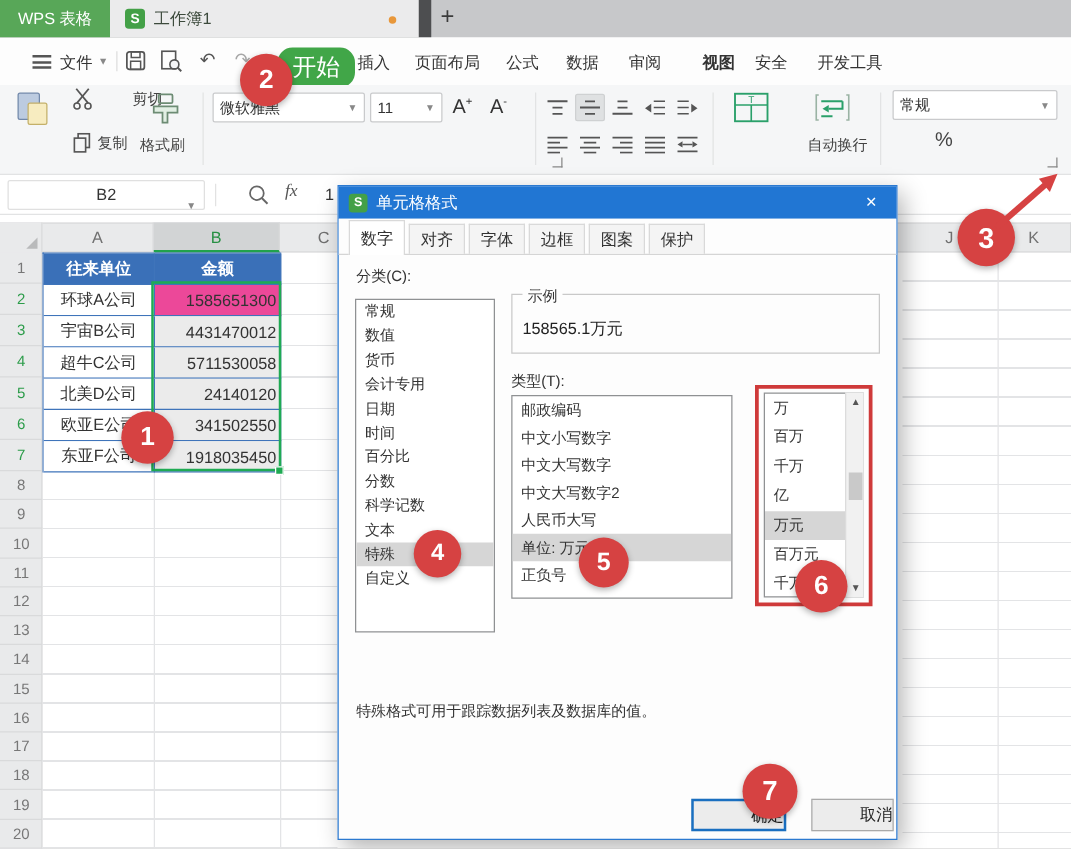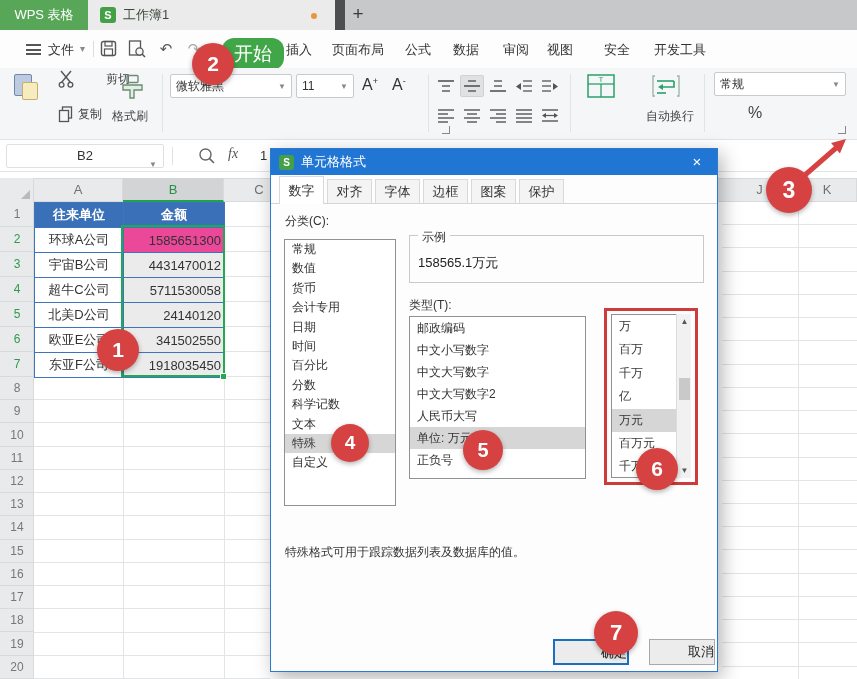--- a/index.html
+++ b/index.html
@@ -30,21 +30,21 @@
   .file-label { position:absolute; left:48px; top:11px; font-size:13px; color:#333; }
   .file-caret { position:absolute; left:80px; top:13px; font-size:10px; color:#888; }
   .mb-sep { position:absolute; left:93px; top:11px; width:1px; height:16px; background:#ddd; }
   .qicon { position:absolute; top:10px; width:20px; height:18px; color:#555; font-size:15px; text-align:center; line-height:18px; }
   .qi-save { left:100px; } .qi-preview { left:128px; } .qi-undo { left:156px; } .qi-redo { left:184px; color:#a7a7a7; }
   .qi-more { left:205px; top:14px; font-size:9px; color:#999; position:absolute; }
   .mi { position:absolute; top:11px; font-size:13px; color:#333; cursor:default; }
   .mi.selected { top:8px; background:#41a648; color:#fff; border-radius:12px; padding:3px 12px; font-size:19px; }
   .mi.idx-0 { left:222px; } .mi.idx-1 { left:286px; } .mi.idx-2 { left:332px; }
   .mi.idx-3 { left:405px; } .mi.idx-4 { left:453px; } .mi.idx-5 { left:503px; }
-  .mi.idx-6 { left:547px; } .mi.idx-7 { left:604px; } .mi.idx-8 { left:654px; }
+  .mi.idx-6 { left:562px;font-weight:bold; } .mi.idx-7 { left:604px; } .mi.idx-8 { left:654px; }
 
   
   .ribbon { position:absolute; left:0; top:68px; width:857px; height:72px; background:#f5f6f7; border-bottom:1px solid #e2e3e4; }
   .rb-sep { position:absolute; top:6px; width:1px; height:58px; background:#e2e3e4; }
   .rlabel { position:absolute; font-size:12px; color:#444; }
   .tinycaret { font-size:8px; color:#777; margin-left:2px; }
   .paste-icon { position:absolute; left:14px; top:6px; width:26px; height:28px; }
   .paste-icon .back { position:absolute; left:0; top:0; width:18px; height:22px; background:#bccbe0; border:1px solid #7188aa; border-radius:2px; }
   .paste-icon .front { position:absolute; left:8px; top:8px; width:16px; height:18px; background:#f7ecc0; border:1px solid #c4b069; border-radius:2px; }
   .cut-row, .copy-row { position:absolute; display:flex; align-items:center; gap:4px; }
@@ -130,21 +130,21 @@
   .unit-list .li { height:23.4px; line-height:23.4px; font-size:12px; color:#333; padding-left:7px; }
   .li.selected { background:#d6d6d6; }
   .red-rect { position:absolute; left:333px; top:159px; width:94px; height:177px; border:3px solid #cf3a3a; pointer-events:none; z-index:5; }
   .sample-box { position:absolute; left:138px; top:86px; width:295px; height:48px; border:1px solid #c9c9c9; }
   .sample-legend { position:absolute; left:8px; top:-7px; background:#fdfdfd; padding:0 4px; font-size:12px; color:#333; }
   .sample-value { position:absolute; left:8px; top:18px; font-size:13px; color:#222; }
   .scrollbar { position:absolute; right:0; top:0; width:15px; height:100%; background:#f1f1f1; border-left:1px solid #dcdcdc; }
   .sb-btn { position:absolute; left:0; width:15px; height:15px; color:#555; font-size:8px; text-align:center; line-height:15px; }
   .sb-up { top:0; } .sb-down { bottom:0; }
   .sb-thumb { position:absolute; left:2px; top:64px; width:11px; height:22px; background:#c9c9c9; }
-  .dlg-desc { position:absolute; left:14px; top:395px; font-size:12px; color:#333; }
+  .dlg-desc { position:absolute; left:14px; top:412px; font-size:12px; color:#333; }
   .dbtn { position:absolute; top:490px; height:26px; background:#ececec; font-size:13px; color:#222; text-align:right; line-height:24px; }
   .btn-ok { left:282px; width:76px; border:2px solid #1a6fc0; }
   .btn-cancel { left:378px; width:66px; border:1px solid #a9a9a9; }
 
   
   .anno { position:absolute; left:0; top:0; width:857px; height:679px; pointer-events:none; z-index:60; }
   .badge { position:absolute; border-radius:50%; background:#d64242; color:#fff; font-weight:bold;
            display:flex; align-items:center; justify-content:center; font-size:21px; box-shadow:0 2px 5px rgba(0,0,0,.3); }
   .badge.idx-0 { left:97px;  top:329px; width:42px; height:42px; }
   .badge.idx-1 { left:192px; top:43px;  width:42px; height:42px; }

